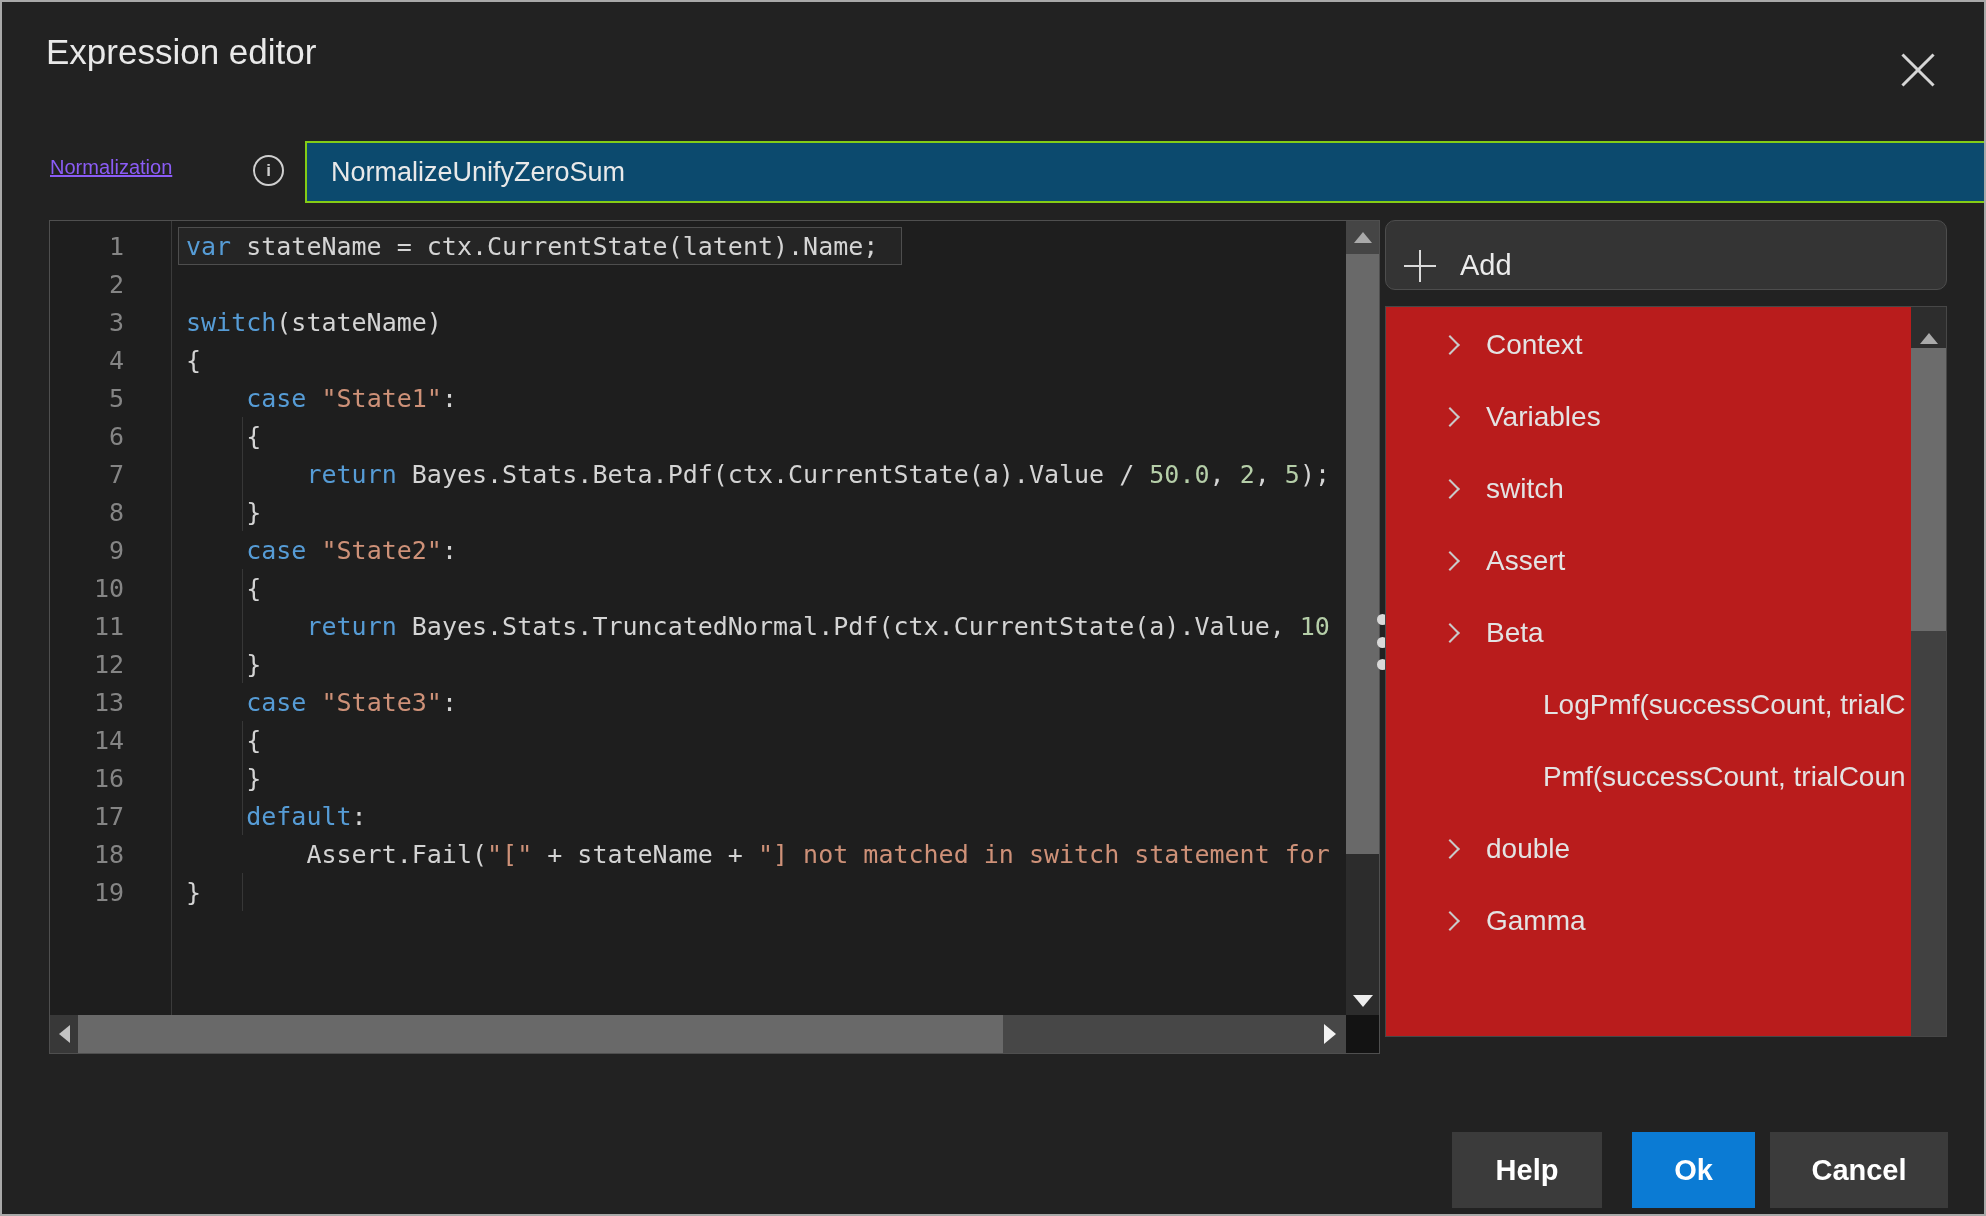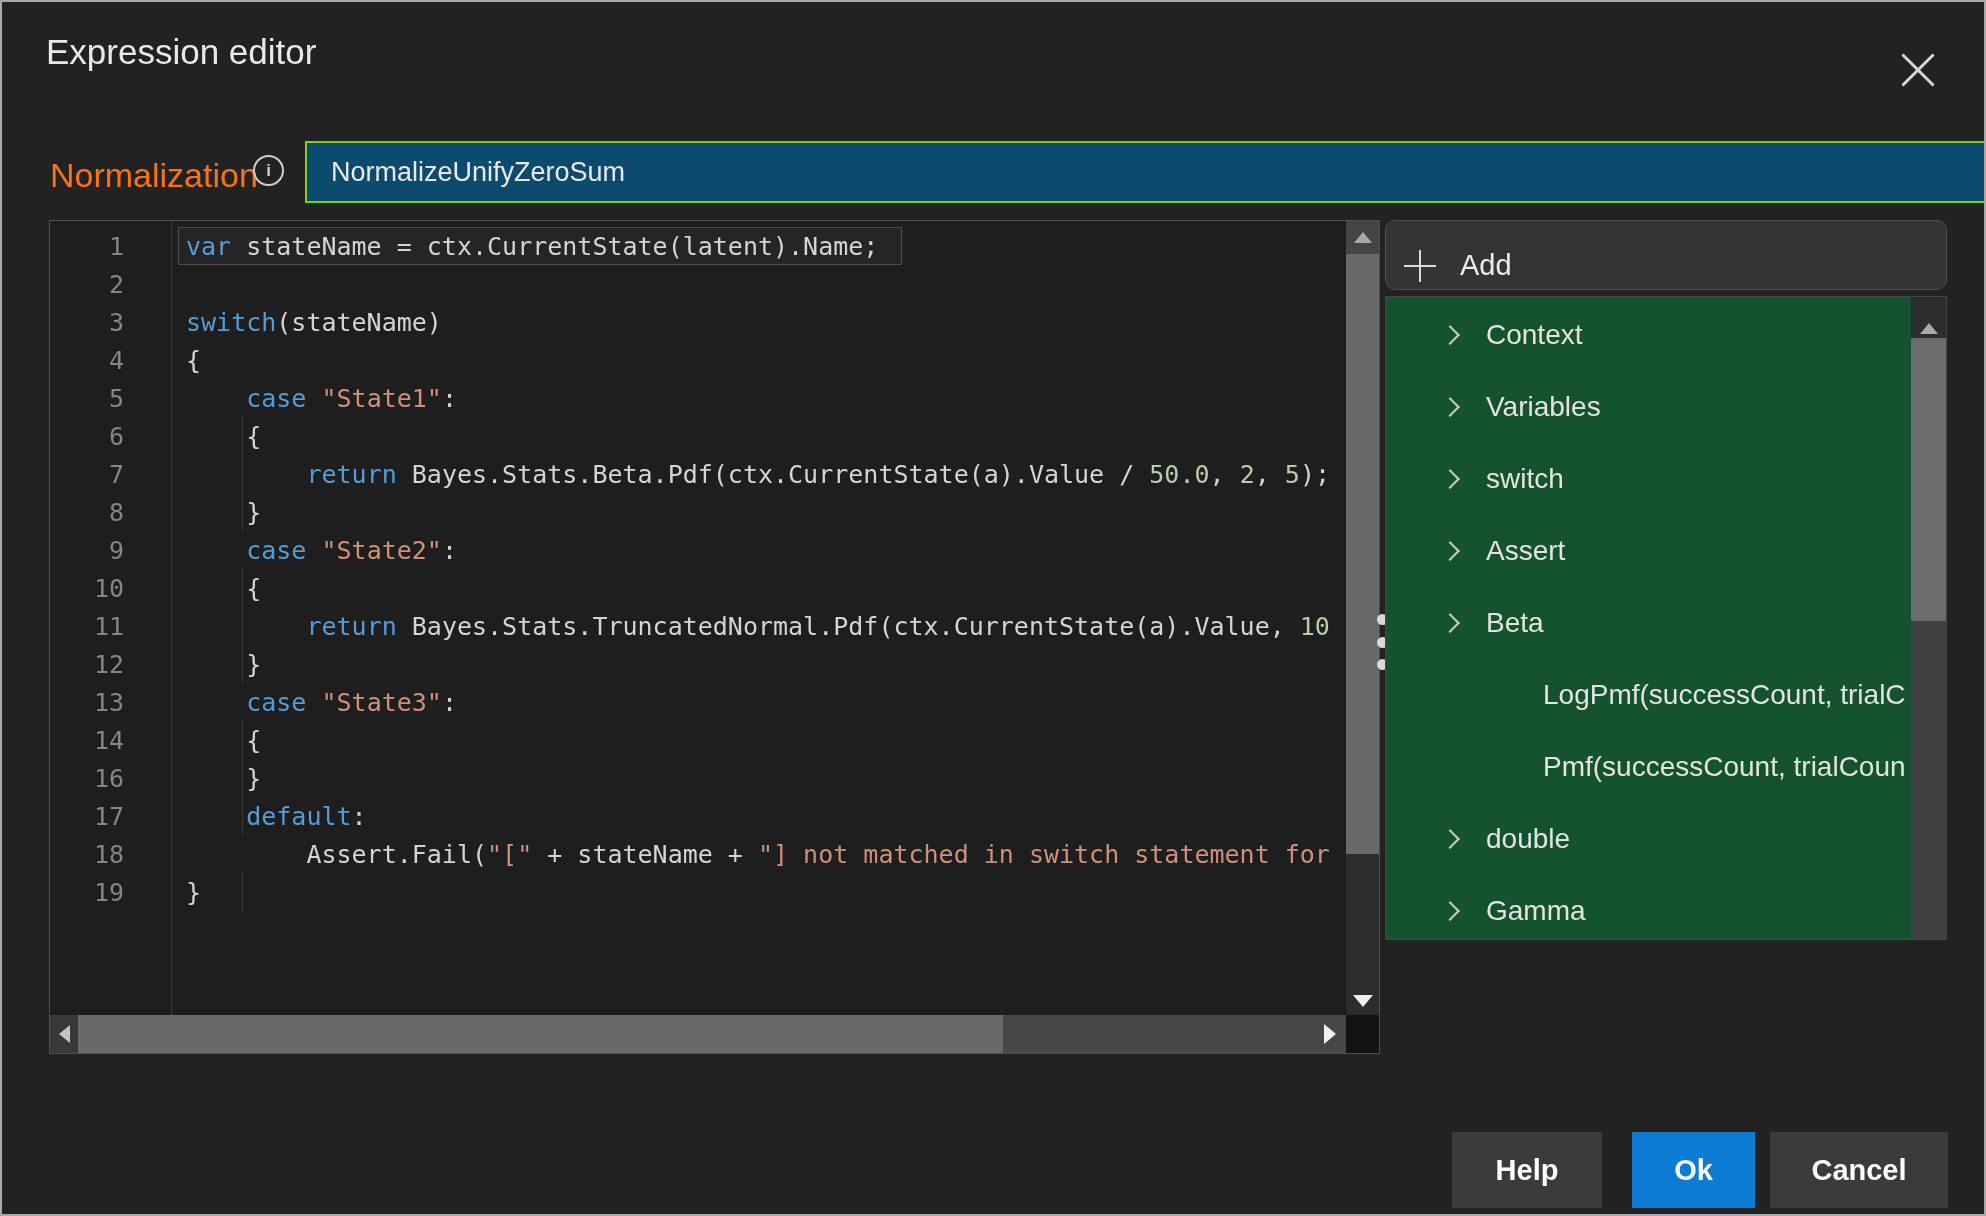--- a/index.html
+++ b/index.html
@@ -8,21 +8,21 @@
     font-family:"Liberation Sans", sans-serif;color:#e6e6e6;}
   
   .title{position:absolute;left:44px;top:30px;font-size:35px;font-weight:400;color:#e9e9e9;}
   .close-btn{position:absolute;left:1892px;top:44px;width:48px;height:48px;cursor:pointer;}
   .close-x{position:absolute;left:50%;top:50%;width:42px;height:42px;transform:translate(-50%,-50%);}
   .close-x::before,.close-x::after{content:"";position:absolute;left:50%;top:50%;width:44px;height:3px;
     background:#d6d6d6;}
   .close-x::before{transform:translate(-50%,-50%) rotate(45deg);}
   .close-x::after{transform:translate(-50%,-50%) rotate(-45deg);}
   
-  .norm-label{position:absolute;left:48px;top:154px;font-size:34px;color:#f97316;}
+  .norm-label{position:absolute;left:48px;top:154px;font-size:20px;color:#8b5cf6;text-decoration:underline;}
   .info-icon{position:absolute;left:251px;top:153px;width:27px;height:27px;border:2px solid #cfcfcf;
     border-radius:50%;display:flex;align-items:center;justify-content:center;
     font-size:17px;color:#cfcfcf;font-weight:700;}
   .dropdown{position:absolute;left:303px;top:139px;width:1788px;height:62px;box-sizing:border-box;
     border:2px solid #84cc16;background:#0c4a6e;cursor:pointer;}
   .dropdown-value{position:absolute;left:24px;top:0;line-height:58px;font-size:27px;color:#e9e9e9;white-space:nowrap;}
   .chev{display:inline-block;width:12px;height:12px;border-right:2px solid #c9c9c9;border-bottom:2px solid #c9c9c9;}
   .chev.right{transform:rotate(-45deg);}
   .chev.down{transform:rotate(45deg);}
   .dropdown .chev{position:absolute;right:32px;top:19px;width:17px;height:17px;border-color:#d2d2d2;}
@@ -70,22 +70,22 @@
   .splitter .dot{width:11px;height:11px;border-radius:50%;background:#d9d9d9;}
   
   .panel{position:absolute;left:1383px;top:218px;width:564px;height:849px;}
   .add-btn{position:absolute;left:0;top:0;width:562px;height:70px;box-sizing:border-box;
     background:#343434;border:1px solid #4d4d4d;border-radius:10px;cursor:pointer;}
   .plus-icon{position:absolute;left:18px;top:29px;width:32px;height:32px;}
   .plus-icon::before,.plus-icon::after{content:"";position:absolute;background:#dadada;}
   .plus-icon::before{left:0;top:15px;width:32px;height:2px;}
   .plus-icon::after{left:15px;top:0;width:2px;height:32px;}
   .add-label{position:absolute;left:74px;top:0;line-height:88px;font-size:29px;color:#ececec;}
-  .tree{position:absolute;left:0;top:76px;width:562px;height:644px;box-sizing:border-box;
-    background:#14532d;border:1px solid #474747;overflow:hidden;}
+  .tree{position:absolute;left:0;top:86px;width:562px;height:731px;box-sizing:border-box;
+    background:#b91c1c;border:1px solid #474747;overflow:hidden;}
   .tree-rows{position:absolute;left:0;top:2px;right:35px;}
   .tree-row{height:72px;display:flex;align-items:center;padding-left:54px;cursor:pointer;}
   .tree-row .chev-box{width:20px;flex:none;display:flex;justify-content:center;}
   .tree-row .tlabel{margin-left:26px;font-size:28px;color:#e3e3e3;white-space:nowrap;}
   .tree-row.child{padding-left:157px;}
   .tree-row.child .tlabel{margin-left:0;}
   
   .t-scroll{position:absolute;right:0;top:0;width:35px;height:757px;}
   .t-top{position:absolute;top:0;left:0;width:35px;height:41px;background:#2d2d2d;
     display:flex;align-items:flex-end;justify-content:center;padding-bottom:4px;box-sizing:border-box;}

